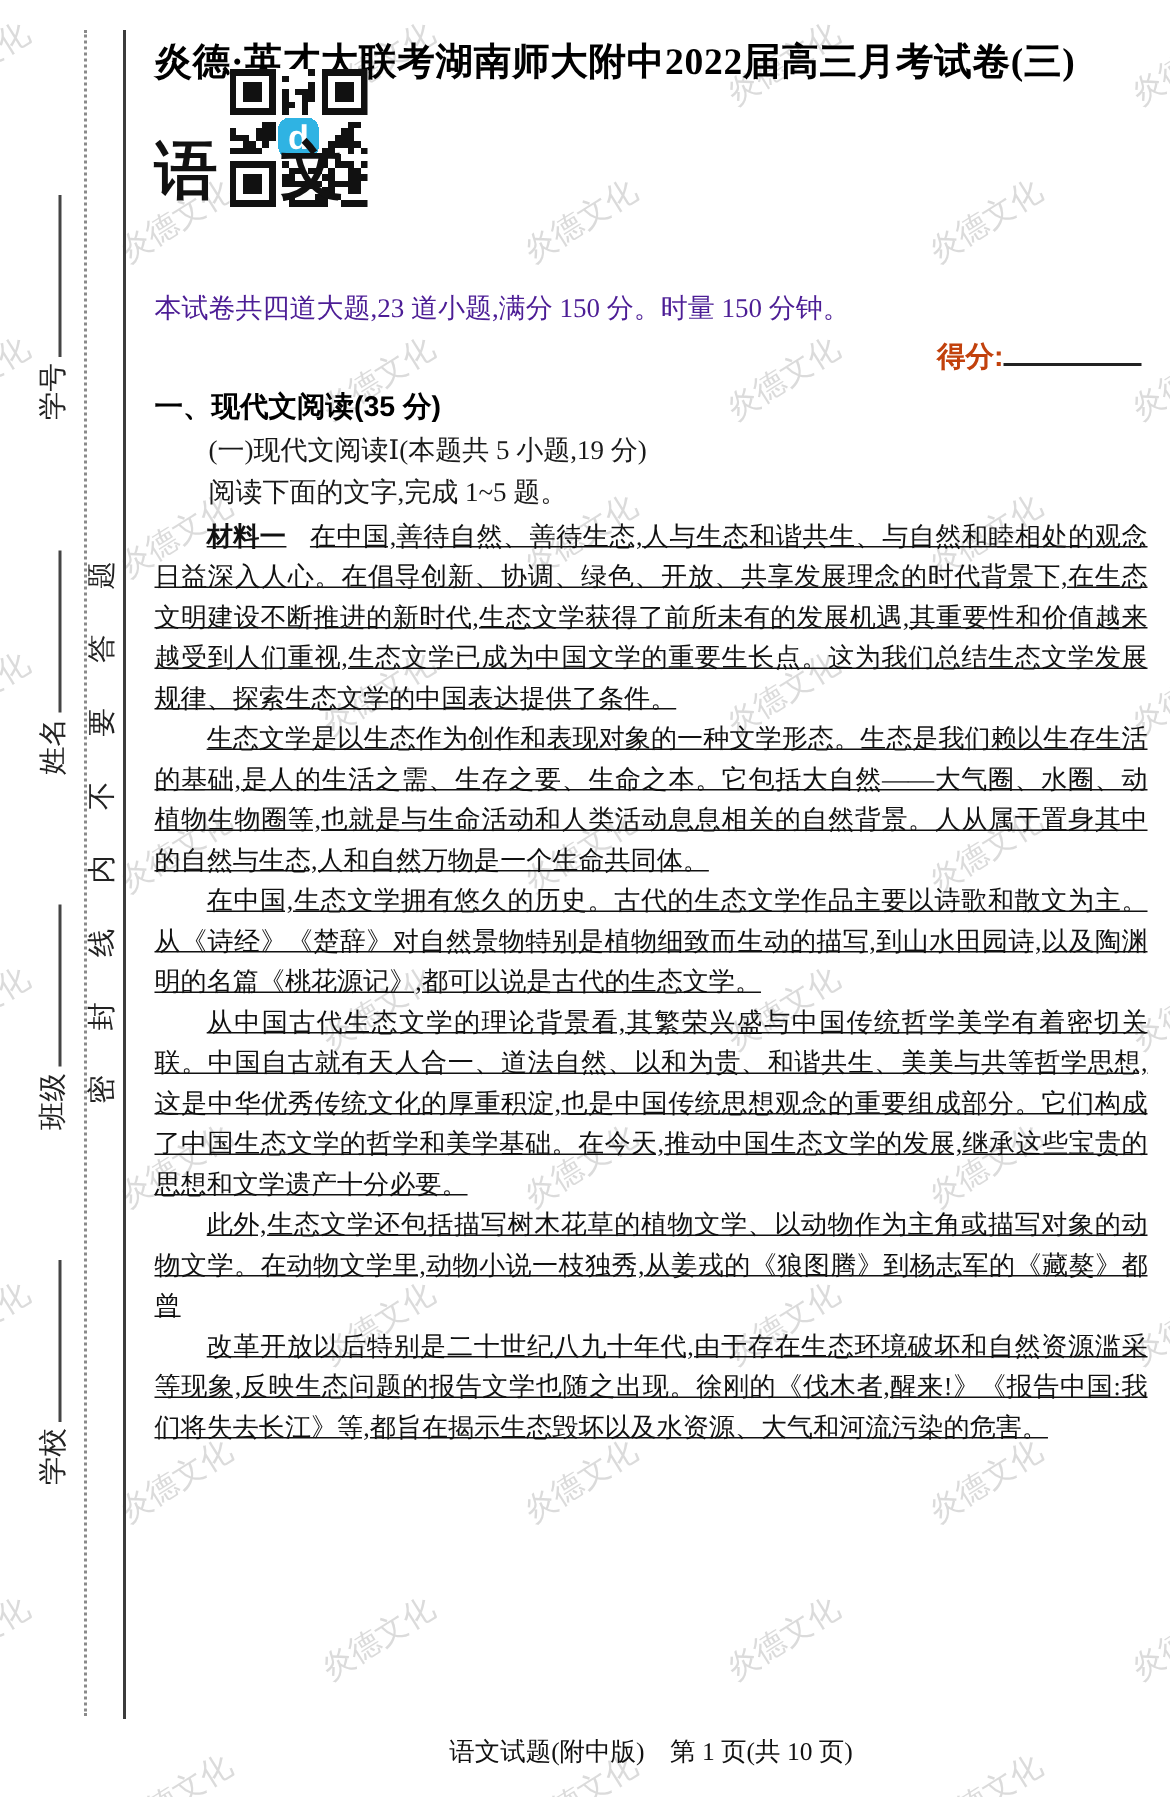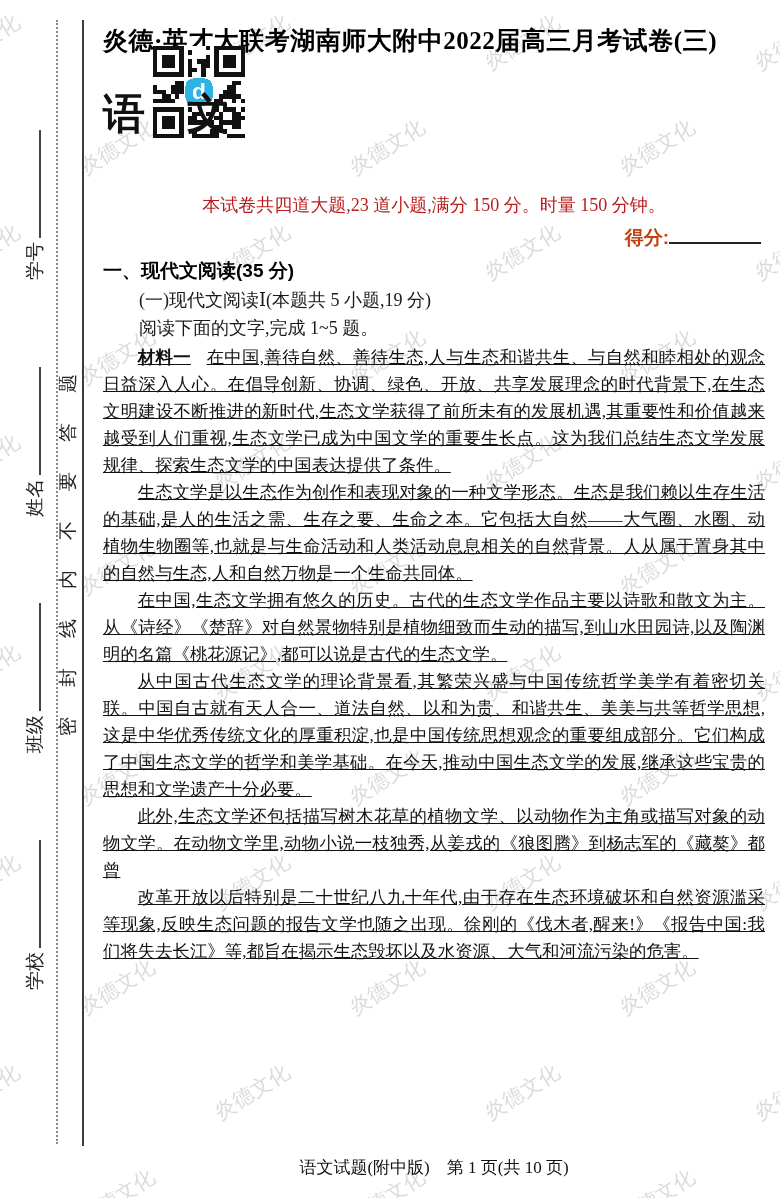--- a/index.html
+++ b/index.html
@@ -53,21 +53,21 @@
     letter-spacing:.5px;
   }
   .qr-box { position:absolute; top:46px; left:50px; width:92px; height:92px; background:#fff; }
   .qr-box svg { display:block; }
   .subject-title {
     position:absolute; top:86px; left:0; width:662px;
     text-align:left; font-size:42px; font-weight:bold; color:#111;
   }
   .exam-info {
     position:absolute; top:193px; left:0; width:662px;
-    text-align:center; font-size:18px; color:#b91c1c;
+    font-size:18px; color:#4c1d95;
   }
   .score-row {
     position:absolute; top:225px; right:4px;
     font-size:19px; font-weight:bold; color:#c2410c;
     font-family:"Liberation Sans","DejaVu Sans",sans-serif;
   }
   .score-blank {
     display:inline-block; width:92px; height:1em;
     border-bottom:2px solid #222; vertical-align:baseline;
   }

